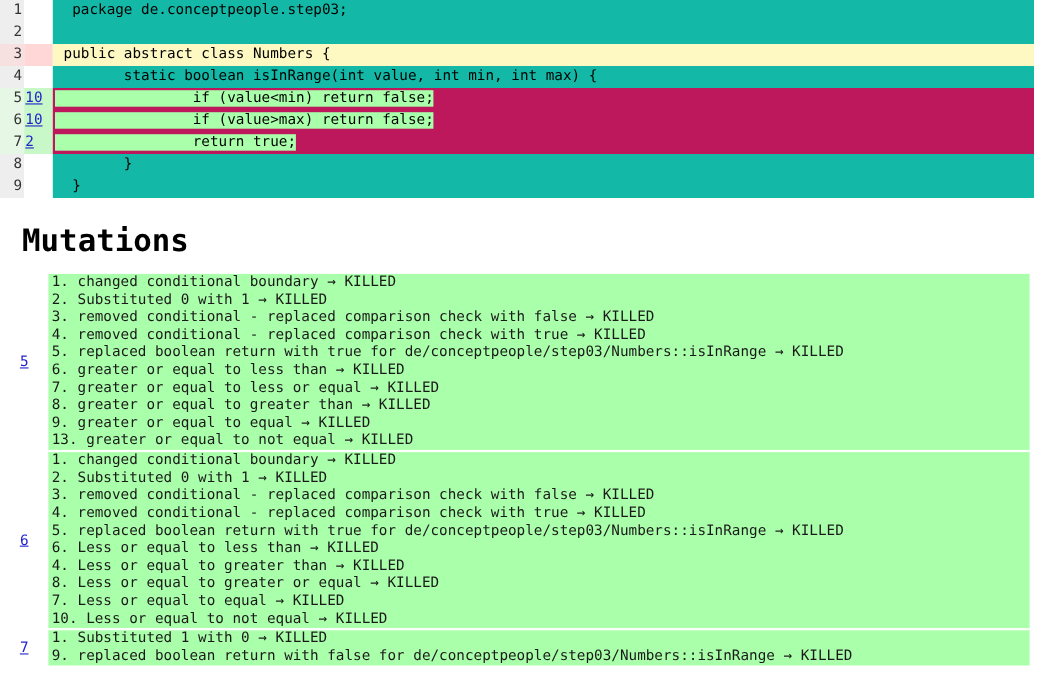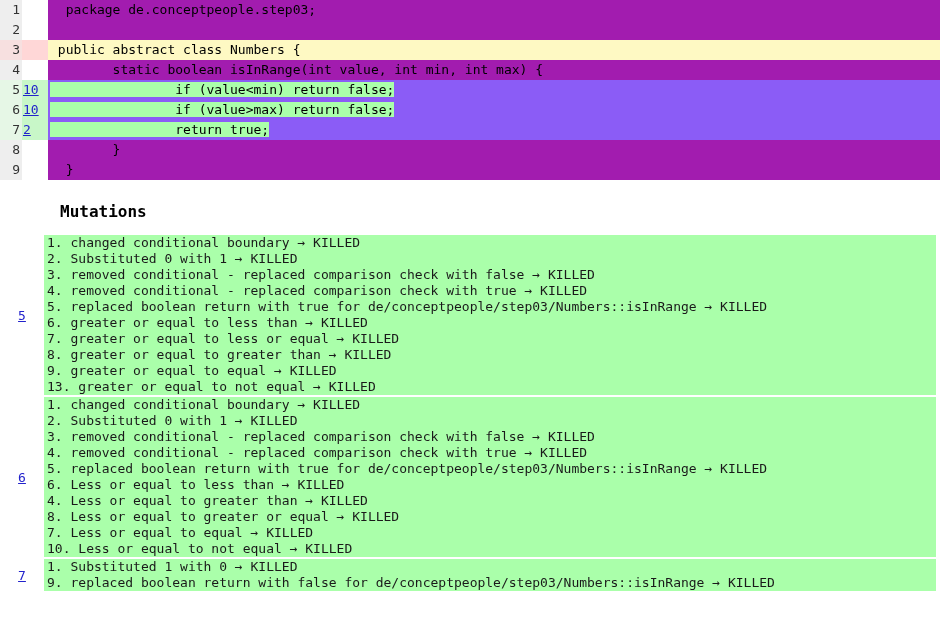--- a/index.html
+++ b/index.html
@@ -43,54 +43,54 @@
     min-width: 24px;
     background: #ffffff;
     text-align: left;
     padding: 0 1px 0 1px;
     font-size: 13px;
     line-height: 20px;
     vertical-align: middle;
     white-space: nowrap;
   }
   td.code {
-    background: #a21caf;
+    background: #14b8a6;
     padding: 0 0 0 2px;
     line-height: 20px;
     vertical-align: middle;
     white-space: pre;
     font-size: 13px;
     letter-spacing: 0px;
   }
 
   
   tr.covered td.lineno { background: #e6f7e6; }
   tr.covered td.hits   { background: #c8f7c8; }
-  tr.covered td.code   { background: #8b5cf6; }
+  tr.covered td.code   { background: #be185d; }
   
   tr.survived td.lineno { background: #f7e0e0; }
   tr.survived td.hits   { background: #ffd7d7; }
   tr.survived td.code   { background: #fef9c3; }
 
   .hits a {
     color: #2222cc;
     text-decoration: underline;
     font-size: 13px;
   }
 
   span.killed-span {
     background: #aaffaa;
   }
 
   
   h2.mutations-title {
     font-family: "DejaVu Sans Mono", "Liberation Mono", monospace;
-    font-size: 16px;
+    font-size: 28px;
     font-weight: bold;
-    margin: 22px 0 14px 60px;
+    margin: 22px 0 14px 20px;
     padding: 0;
     color: #000000;
     letter-spacing: 0px;
   }
 
   
   .mut-table {
     border-collapse: collapse;
     border-spacing: 0;
     width: 936px;

